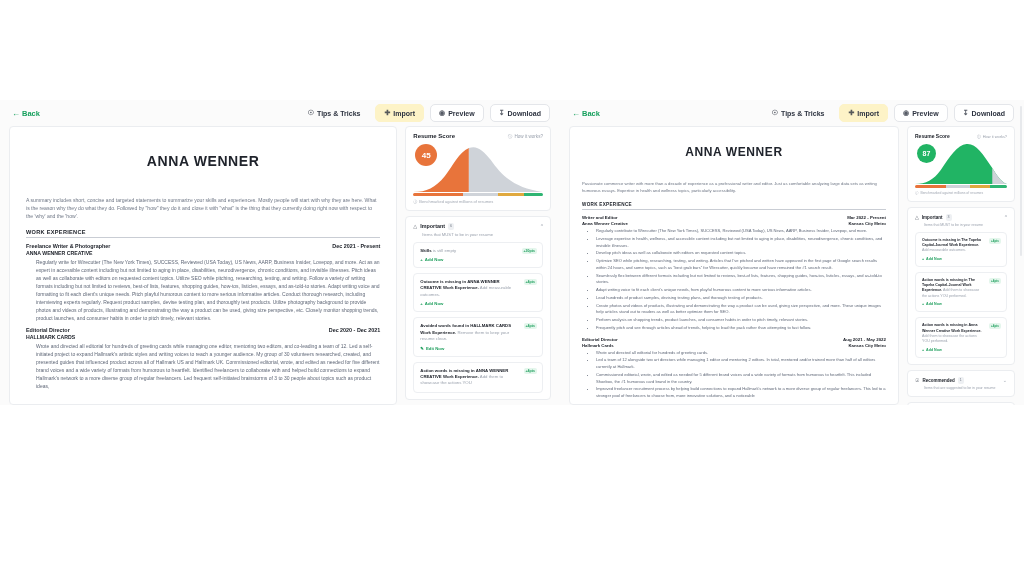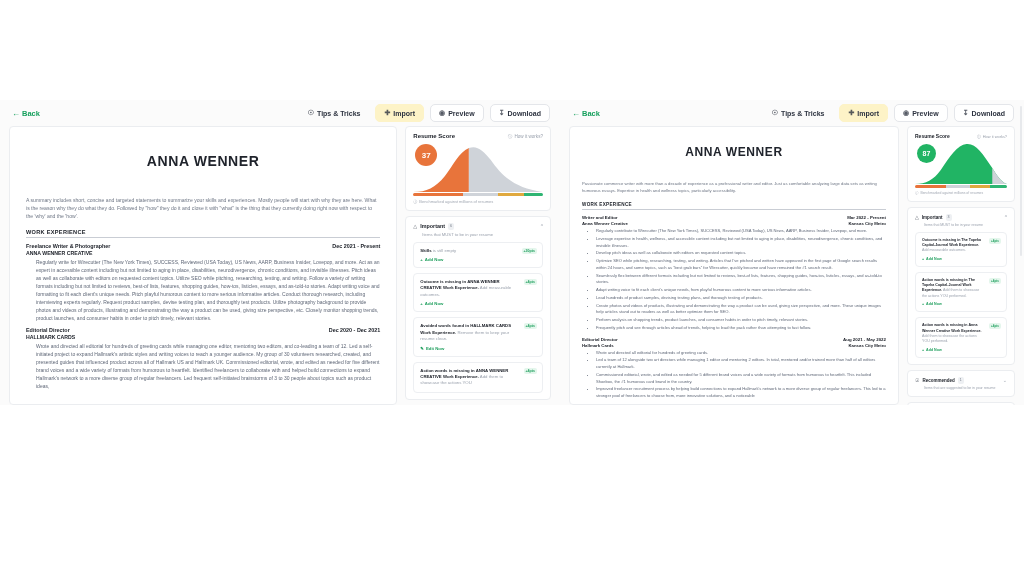--- a/index.html
+++ b/index.html
@@ -233,21 +233,21 @@
             <span class="how">
               <span>ⓘ</span>
               <span>How it works?</span>
             </span>
           </div>
           <div class="curve-wrap">
             <svg viewBox="0 0 130 50" preserveAspectRatio="none">
               <path d="M0,50 C14,50 22,46 32,34 C40,24 46,10 56,6 L56,50 Z" fill="#e8743b"></path>
               <path d="M56,6 C64,3 70,8 78,18 C88,32 100,46 130,50 L56,50 Z" fill="#cfd3d9"></path>
             </svg>
-            <div class="score-bubble">37</div>
+            <div class="score-bubble">45</div>
           </div>
           <div class="gradbar">
             <div class="gb-o" style="flex:0 0 38%"></div>
             <div class="gb-g" style="flex:0 0 27%"></div>
             <div class="gb-y" style="flex:0 0 20%"></div>
             <div class="gb-gr" style="flex:0 0 15%"></div>
           </div>
           <div class="bench">
             <span>ⓘ</span>
             <span>Benchmarked against millions of resumes</span>

